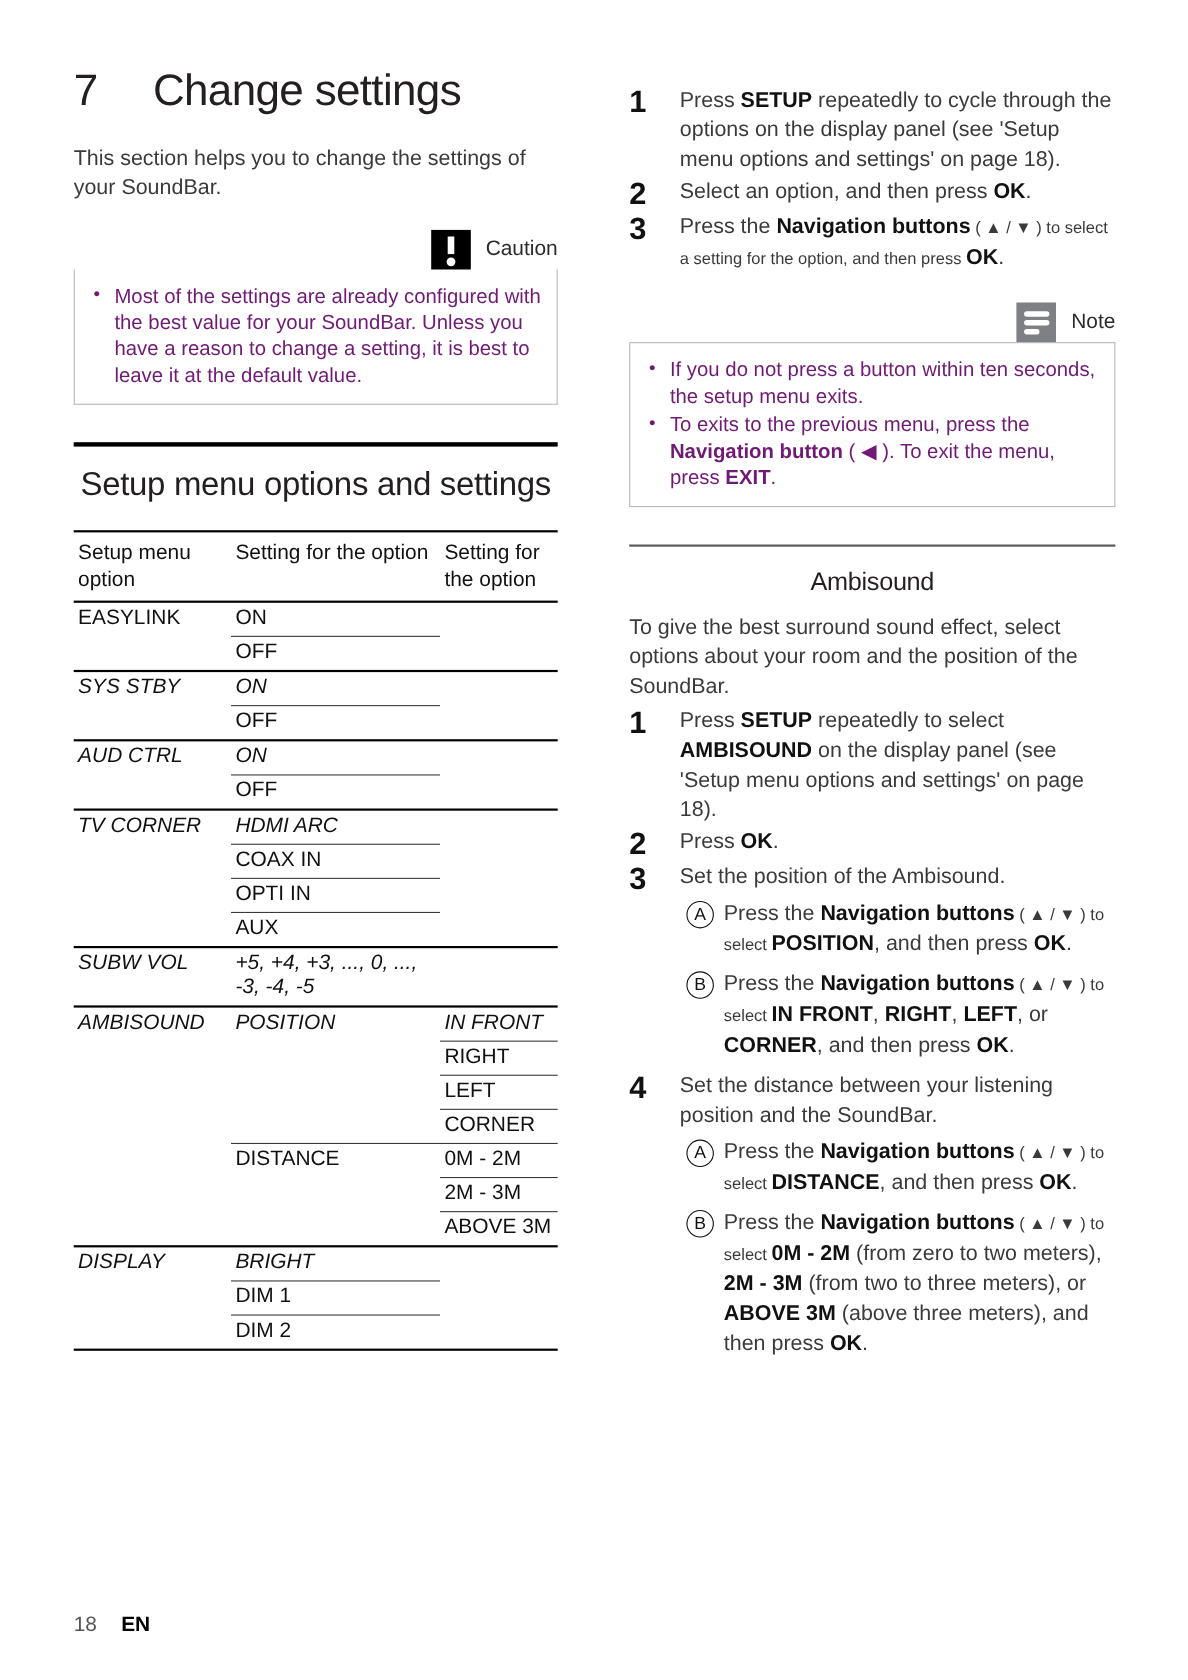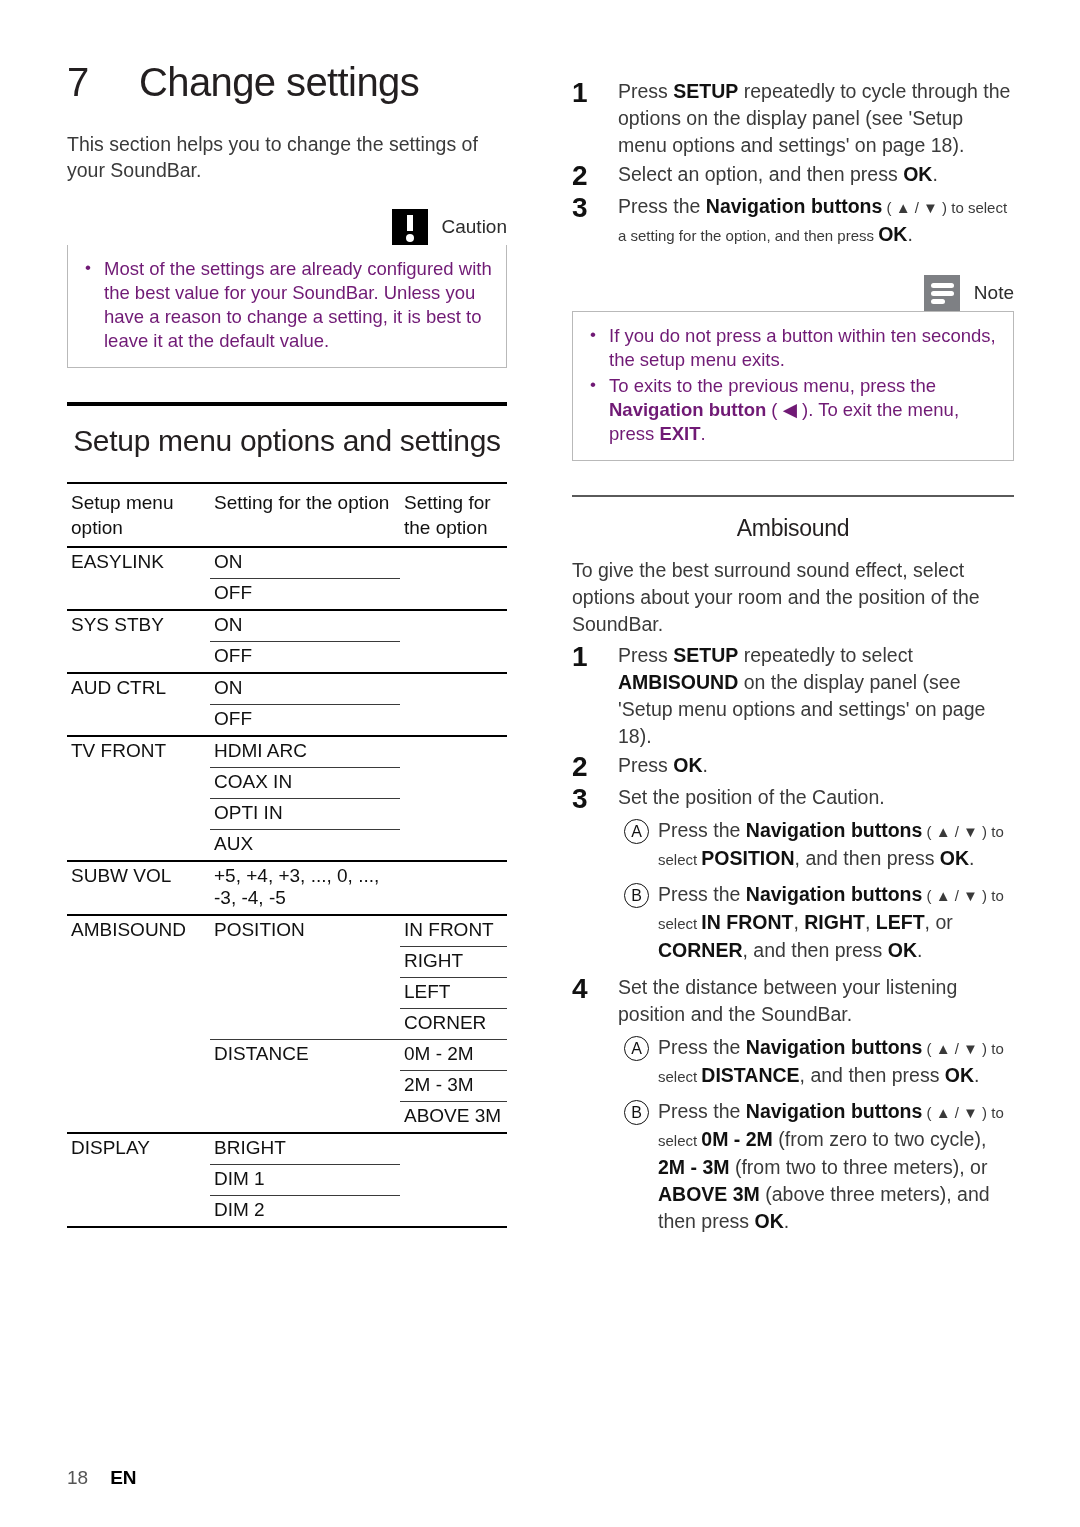--- a/index.html
+++ b/index.html
@@ -168,21 +168,21 @@
   .c1 { width: 143px; }
   .c2 { width: 190px; }
   .c3 { width: 107px; }
   tr.hdr td {
     border-top: 2.5px solid #000;
     border-bottom: 2.5px solid #000;
     line-height: 25px;
     padding-top: 6px;
     padding-bottom: 6px;
   }
-  .bt-thick { border-top: 2.5px solid #000 !important; }
+  .bt-thick { border-top: 2.5px solid #000 !important; font-style: italic; }
   .bt-thin  { border-top: 1.5px solid #3a3a3a !important; }
   td.nb { border-top: none !important; }
   .lastrow td { border-bottom: 2.5px solid #000; margin-left: 25px; }
 
   
   .steps { margin: 0; padding: 0; list-style: none; }
   .step {
     display: flex;
     align-items: flex-start;
     margin-bottom: 2px;
@@ -325,21 +325,21 @@
           <td class="bt-thick">ON</td>
           <td class="bt-thick"></td>
         </tr>
         <tr>
           <td></td>
           <td class="bt-thin">OFF</td>
           <td></td>
         </tr>
 
         <tr>
-          <td class="bt-thick">TV FRONT</td>
+          <td class="bt-thick">TV CORNER</td>
           <td class="bt-thick">HDMI ARC</td>
           <td class="bt-thick"></td>
         </tr>
         <tr>
           <td></td>
           <td class="bt-thin">COAX IN</td>
           <td></td>
         </tr>
         <tr>
           <td></td>
@@ -459,21 +459,21 @@
         <div class="step-num">1</div>
         <div class="step-body"><span>Press </span><b>SETUP</b><span> repeatedly to select </span><b>AMBISOUND</b><span> on the display panel (see 'Setup menu options and settings' on page 18).</span></div>
       </li>
       <li class="step">
         <div class="step-num">2</div>
         <div class="step-body"><span>Press </span><b>OK</b><span>.</span></div>
       </li>
       <li class="step">
         <div class="step-num">3</div>
         <div class="step-body">
-          <span>Set the position of the Caution.</span>
+          <span>Set the position of the Ambisound.</span>
           <ul class="substeps">
             <li class="substep">
               <div class="substep-mark"><span class="circ">A</span></div>
               <div class="substep-body"><span>Press the </span><b>Navigation buttons</b><span class="nav-glyph"> ( ▲ / ▼ ) to select </span><b>POSITION</b><span>, and then press </span><b>OK</b><span>.</span></div>
             </li>
             <li class="substep">
               <div class="substep-mark"><span class="circ">B</span></div>
               <div class="substep-body"><span>Press the </span><b>Navigation buttons</b><span class="nav-glyph"> ( ▲ / ▼ ) to select </span><b>IN FRONT</b><span>, </span><b>RIGHT</b><span>, </span><b>LEFT</b><span>, or </span><b>CORNER</b><span>, and then press </span><b>OK</b><span>.</span></div>
             </li>
           </ul>
@@ -483,21 +483,21 @@
         <div class="step-num">4</div>
         <div class="step-body">
           <span>Set the distance between your listening position and the SoundBar.</span>
           <ul class="substeps">
             <li class="substep">
               <div class="substep-mark"><span class="circ">A</span></div>
               <div class="substep-body"><span>Press the </span><b>Navigation buttons</b><span class="nav-glyph"> ( ▲ / ▼ ) to select </span><b>DISTANCE</b><span>, and then press </span><b>OK</b><span>.</span></div>
             </li>
             <li class="substep">
               <div class="substep-mark"><span class="circ">B</span></div>
-              <div class="substep-body"><span>Press the </span><b>Navigation buttons</b><span class="nav-glyph"> ( ▲ / ▼ ) to select </span><b>0M - 2M</b><span> (from zero to two cycle), </span><b>2M - 3M</b><span> (from two to three meters), or </span><b>ABOVE 3M</b><span> (above three meters), and then press </span><b>OK</b><span>.</span></div>
+              <div class="substep-body"><span>Press the </span><b>Navigation buttons</b><span class="nav-glyph"> ( ▲ / ▼ ) to select </span><b>0M - 2M</b><span> (from zero to two meters), </span><b>2M - 3M</b><span> (from two to three meters), or </span><b>ABOVE 3M</b><span> (above three meters), and then press </span><b>OK</b><span>.</span></div>
             </li>
           </ul>
         </div>
       </li>
     </ul>
   </div>
 
   <div class="footer">
     <span class="pg">18</span><span class="lang">EN</span>
   </div>

